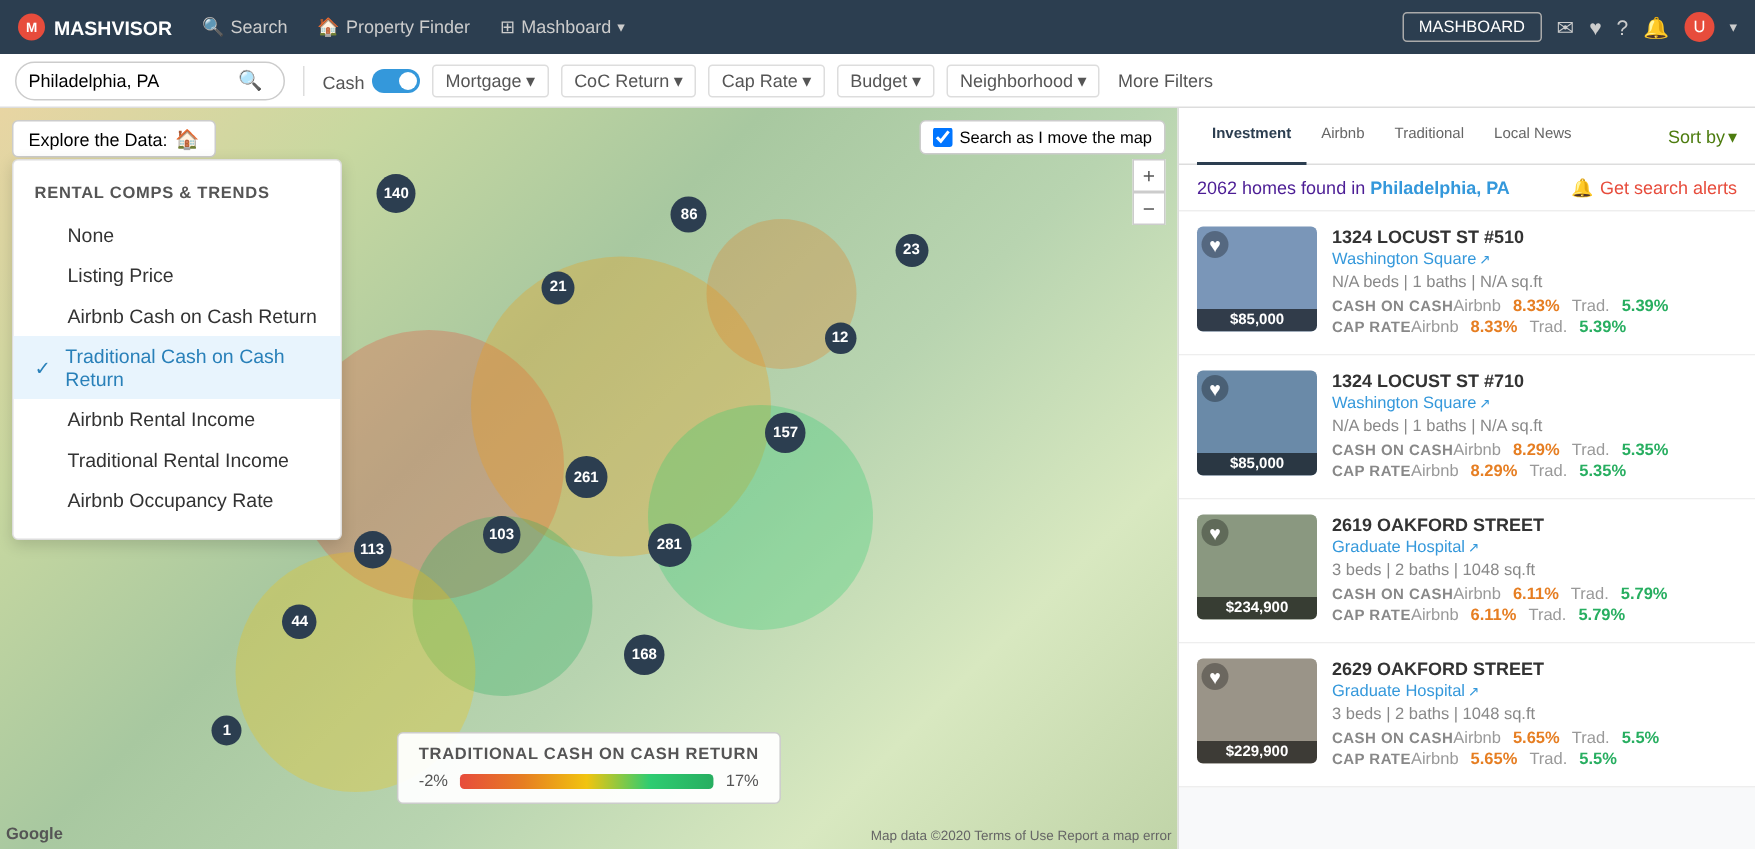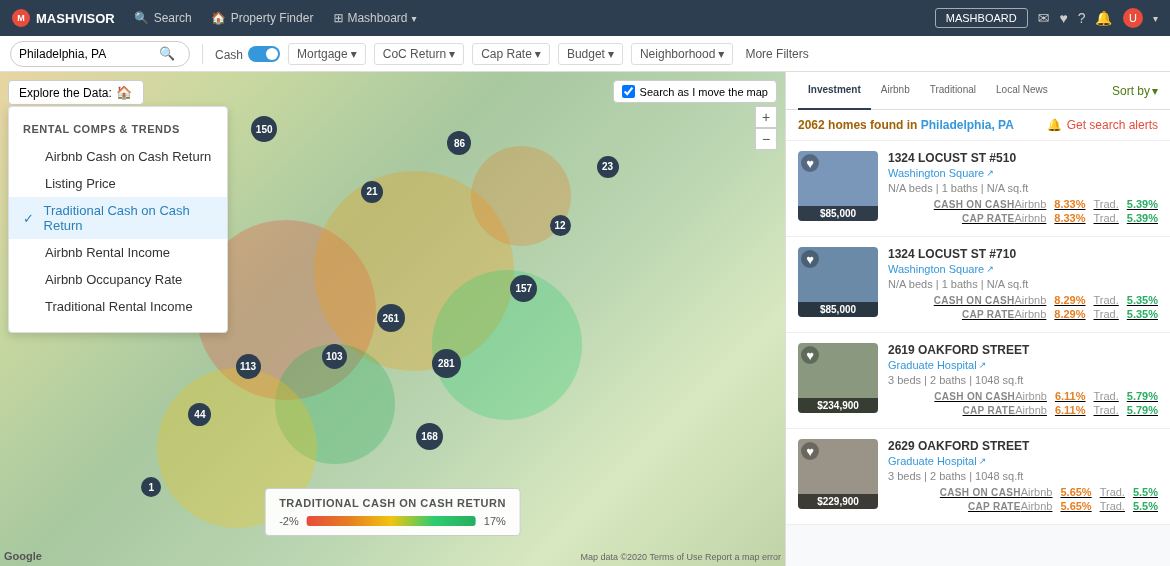--- a/index.html
+++ b/index.html
@@ -216,21 +216,21 @@
       margin-left: auto; font-size: 12px; color: #4d7c0f; cursor: pointer;
       display: flex; align-items: center; gap: 2px;
     }
 
     
     .results-header {
       padding: 8px 12px; background: #fff; border-bottom: 1px solid #eee;
       display: flex; align-items: center; justify-content: space-between; font-size: 12px;
     }
     .results-count { color: #555; }
-    .results-count span { color: #a16207; font-weight: bold; }
+    .results-count span { color: #4c1d95; font-weight: normal; }
     .alert-btn { color: #e74c3c; font-size: 12px; cursor: pointer; display: flex; align-items: center; gap: 4px; }
 
     
     .listings-container {
       flex: 1; overflow-y: auto;
     }
     .listing-card {
       display: flex; align-items: stretch; background: #fff;
       border-bottom: 1px solid #eee; padding: 10px 12px; gap: 10px;
       cursor: pointer;
@@ -249,22 +249,22 @@
       color: #fff; font-size: 13px; cursor: pointer;
       background: rgba(0,0,0,0.3); border-radius: 50%; width: 18px; height: 18px;
       display: flex; align-items: center; justify-content: center;
     }
     .listing-info { flex: 1; }
     .listing-address { font-size: 12px; font-weight: bold; color: #333; margin-bottom: 2px; }
     .listing-neighborhood { font-size: 11px; color: #3498db; cursor: pointer; display: flex; align-items: center; gap: 2px; }
     .listing-details { font-size: 11px; color: #888; margin: 3px 0; }
     .listing-metrics { margin-top: 4px; }
     .metric-row {
-      display: flex; justify-content: flex-end; align-items: center;
-      font-size: 11px; margin-bottom: 2px; text-decoration: underline;
+      display: flex; justify-content: flex-start; align-items: center;
+      font-size: 11px; margin-bottom: 2px;
     }
     .metric-label { color: #888; font-weight: bold; font-size: 10px; letter-spacing: 0.3px; }
     .metric-values { display: flex; gap: 8px; }
     .metric-val { font-size: 11px; }
     .metric-val.airbnb { color: #e67e22; font-weight: bold; }
     .metric-val.trad { color: #27ae60; font-weight: bold; }
     .metric-val.label { color: #999; }
 
     
     .zone { position: absolute; border-radius: 50%; opacity: 0.3; }
@@ -350,46 +350,50 @@
 
       <div class="explore-data-btn">
         <span>Explore the Data:</span>
         <span class="explore-home-icon">🏠</span>
       </div>
 
       <div class="dropdown-menu">
         <div class="dropdown-header">RENTAL COMPS &amp; TRENDS</div>
         <div class="dropdown-item">
           <span class="check-icon"> </span>
-          <span>Airbnb Cash on Cash Return</span>
+          <span>None</span>
         </div>
         <div class="dropdown-item">
           <span class="check-icon"> </span>
           <span>Listing Price</span>
         </div>
+        <div class="dropdown-item">
+          <span class="check-icon"> </span>
+          <span>Airbnb Cash on Cash Return</span>
+        </div>
         <div class="dropdown-item selected">
           <span class="check-icon">✓</span>
           <span>Traditional Cash on Cash Return</span>
         </div>
         <div class="dropdown-item">
           <span class="check-icon"> </span>
           <span>Airbnb Rental Income</span>
         </div>
         <div class="dropdown-item">
           <span class="check-icon"> </span>
-          <span>Airbnb Occupancy Rate</span>
+          <span>Traditional Rental Income</span>
         </div>
         <div class="dropdown-item">
           <span class="check-icon"> </span>
-          <span>Traditional Rental Income</span>
+          <span>Airbnb Occupancy Rate</span>
         </div>
       </div>
 
       <div id="map-pins-container">
-          <div class="map-pin" style="top: 9%; left: 32%; width: 26px; height: 26px;">150</div>
+          <div class="map-pin" style="top: 9%; left: 32%; width: 26px; height: 26px;">140</div>
           <div class="map-pin" style="top: 12%; left: 57%; width: 24px; height: 24px;">86</div>
           <div class="map-pin" style="top: 17%; left: 76%; width: 22px; height: 22px;">23</div>
           <div class="map-pin" style="top: 22%; left: 46%; width: 22px; height: 22px;">21</div>
           <div class="map-pin" style="top: 29%; left: 70%; width: 21px; height: 21px;">12</div>
           <div class="map-pin" style="top: 41%; left: 65%; width: 27px; height: 27px;">157</div>
           <div class="map-pin" style="top: 47%; left: 48%; width: 28px; height: 28px;">261</div>
           <div class="map-pin" style="top: 55%; left: 41%; width: 25px; height: 25px;">103</div>
           <div class="map-pin" style="top: 57%; left: 30%; width: 25px; height: 25px;">113</div>
           <div class="map-pin" style="top: 56%; left: 55%; width: 29px; height: 29px;">281</div>
           <div class="map-pin" style="top: 67%; left: 24%; width: 23px; height: 23px;">44</div>

